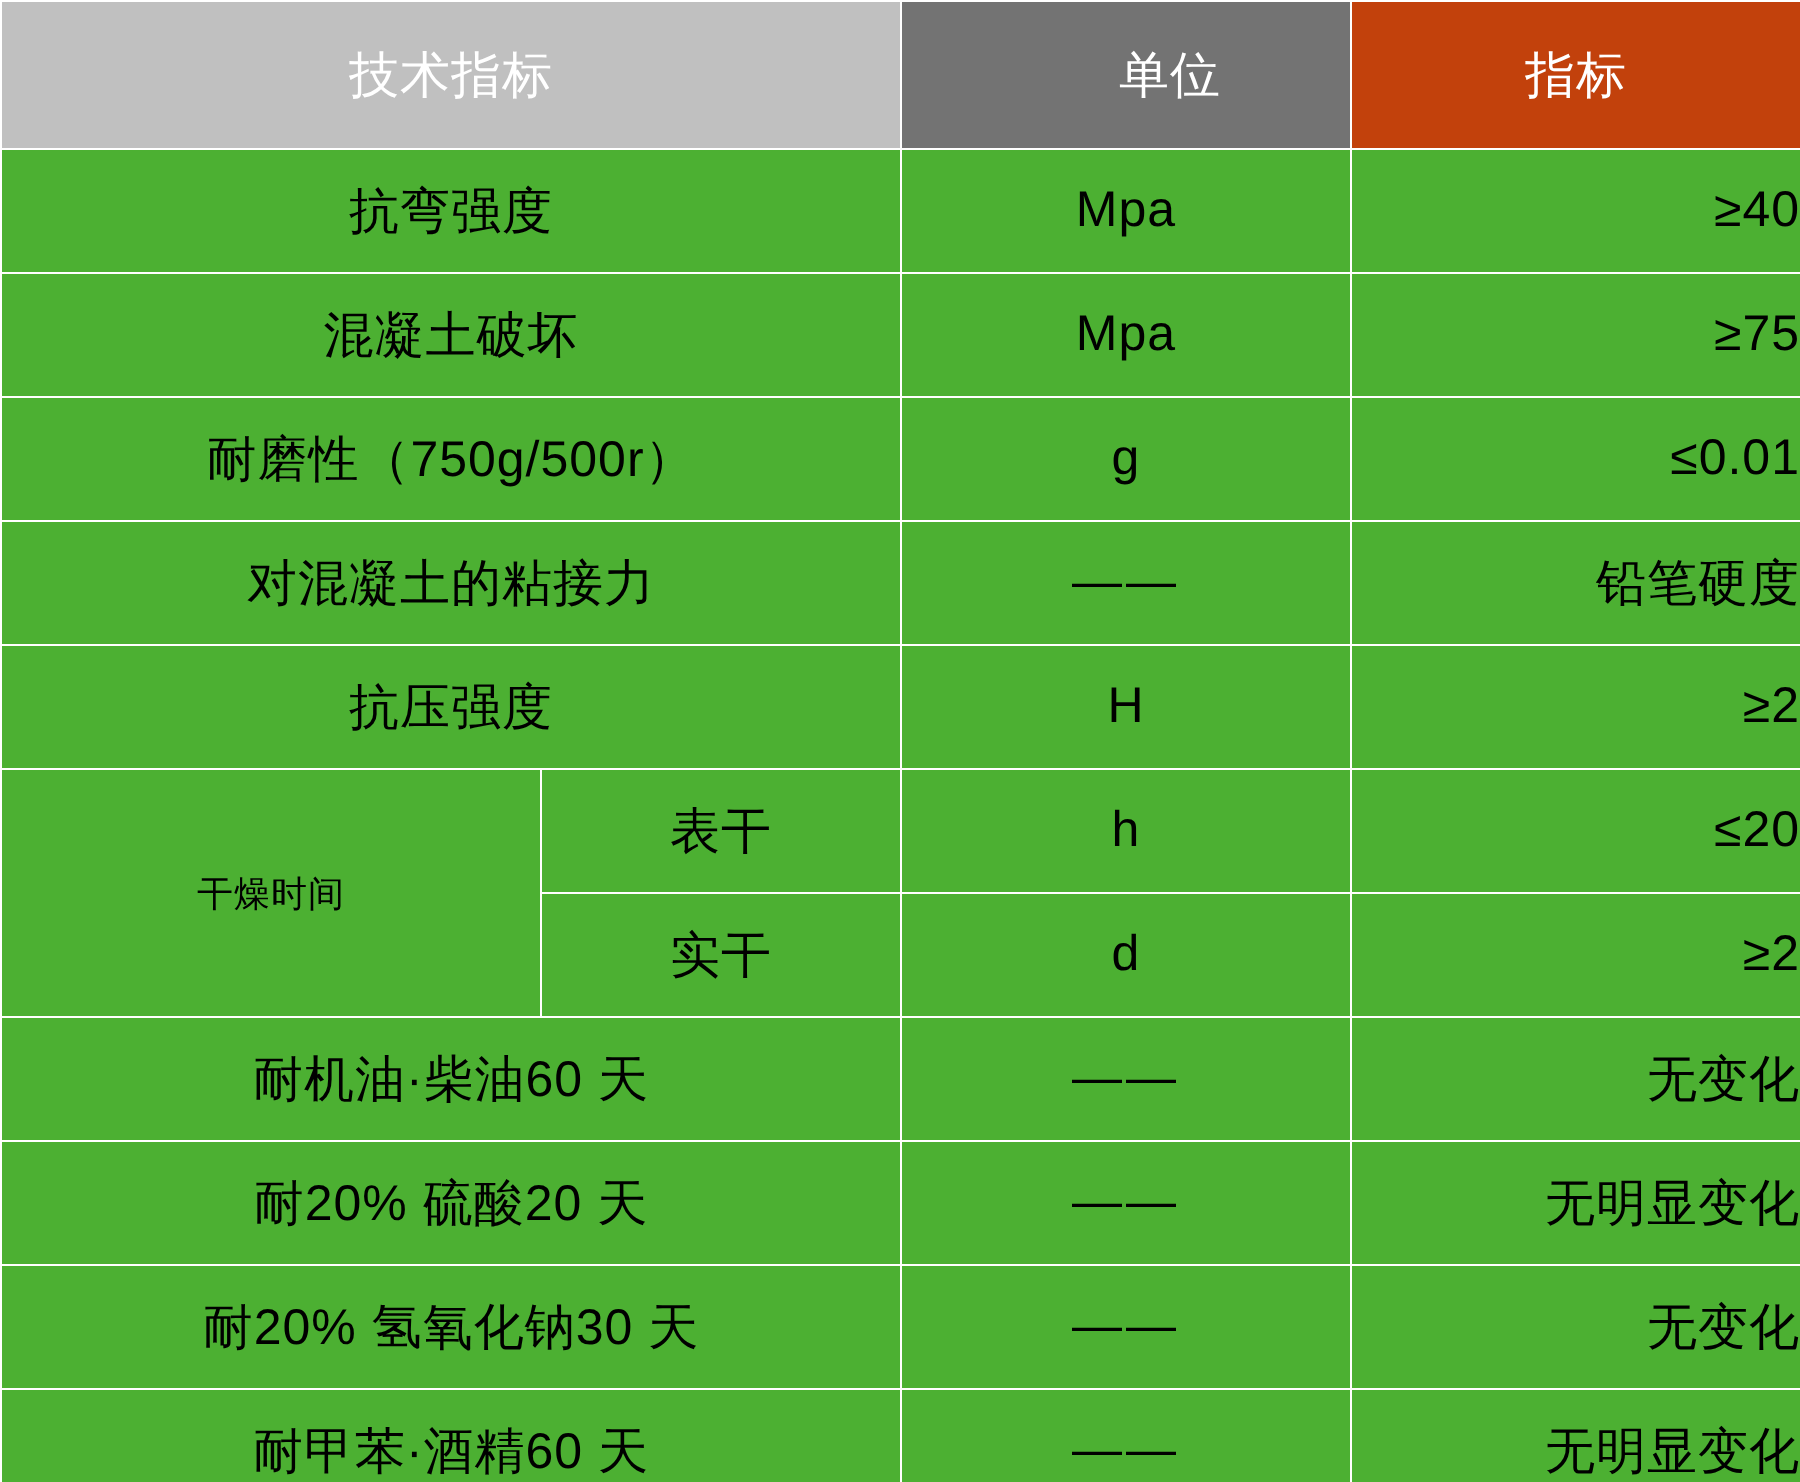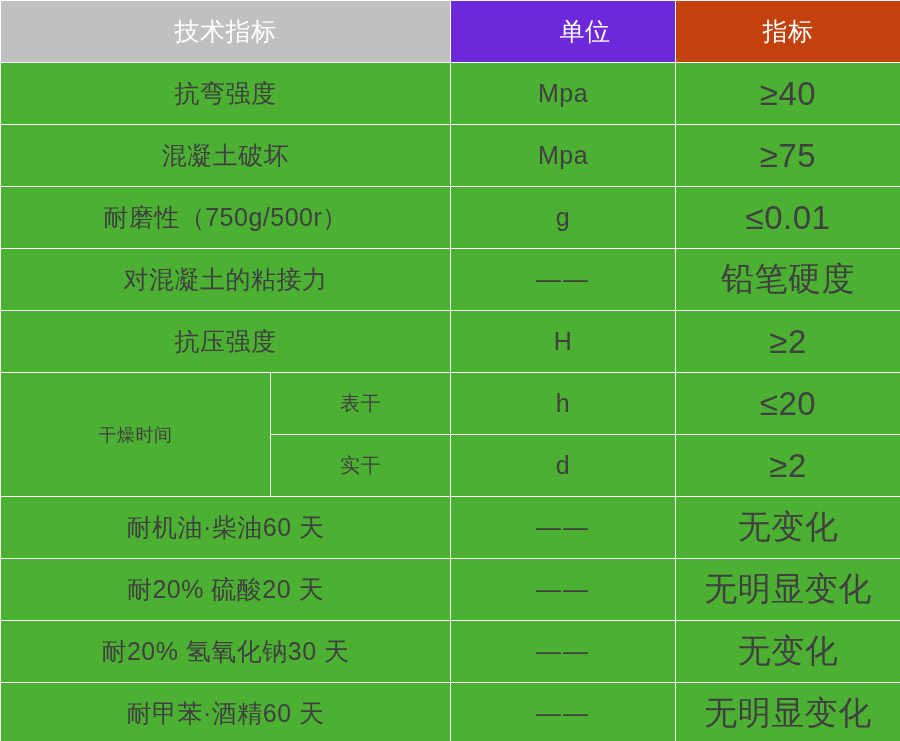--- a/index.html
+++ b/index.html
@@ -33,42 +33,42 @@
     margin: 0;
     text-align: center;
     vertical-align: middle;
     border: 1px solid #ffffff;
     box-sizing: border-box;
     letter-spacing: 0.5px;
   }
 
   
   thead th {
-    height: 62px;
+    height: 74px;
     font-weight: normal;
     color: #ffffff;
     font-size: 25px;
     border-top: 1px solid #ffffff;
   }
   th.h-name { background: #c0c0c0; }
-  th.h-unit { background: #6d28d9; padding-left: 44px; }
+  th.h-unit { background: #737373; padding-left: 44px; }
   th.h-val  { background: #c2410c; }
 
   
   tbody td {
     background: #4cb032;
-    color: #404040;
+    color: #000000;
     height: 62px;
     font-size: 25px;
     font-weight: normal;
   }
   tbody td.name-cell   { font-size: 25px; }
   tbody td.unit-cell   { font-size: 25px; }
-  tbody td.val-cell    { font-size: 33px; }
-  tbody td.sub-cell    { font-size: 20px; }
+  tbody td.val-cell    { font-size: 25px; text-align: right; }
+  tbody td.sub-cell    { font-size: 25px; }
   tbody td.merged-name { font-size: 18px; }
 
   .dash {
     display: inline-block;
     letter-spacing: 2px;
     font-size: 25px;
     line-height: 1;
   }
 </style>
 </head>

